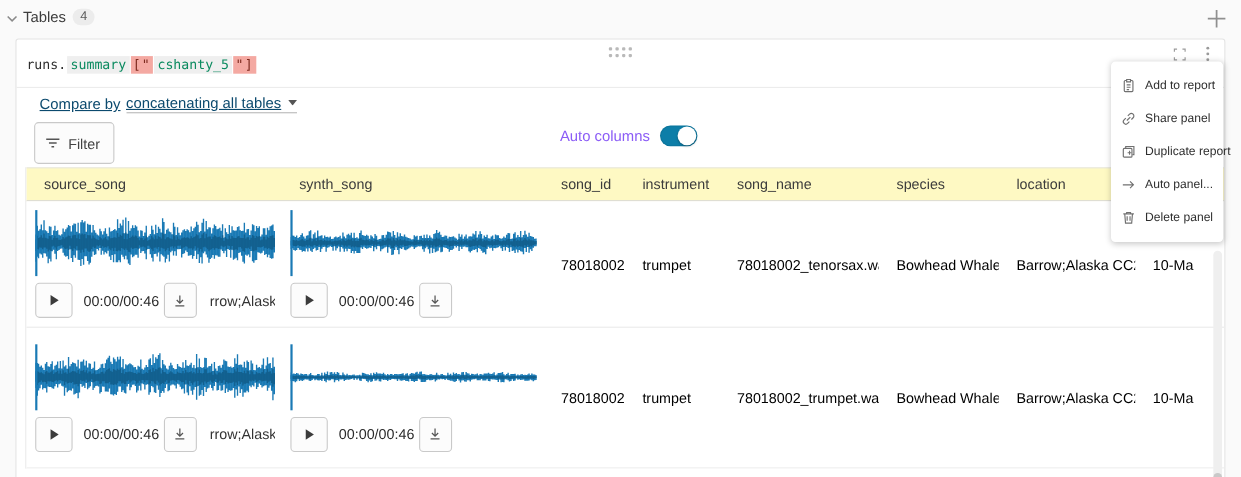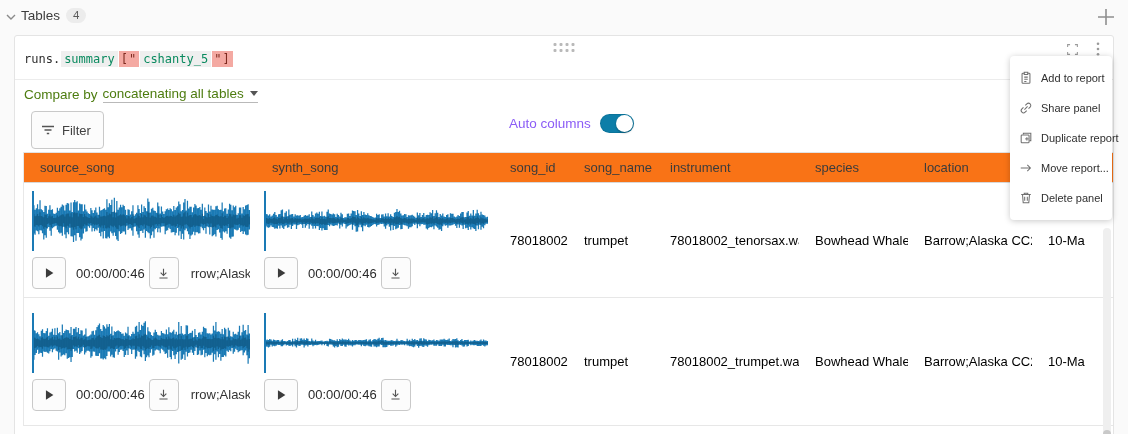--- a/index.html
+++ b/index.html
@@ -25,40 +25,40 @@
   .icon-btn { width:18px; height:18px; display:flex; align-items:center; justify-content:center; cursor:pointer; }
 
   .query-line { position:absolute; left:9px; top:15px; font-family:"DejaVu Sans Mono", monospace;
                 font-size:12px; display:flex; align-items:center; }
   .q-plain { color:#2d2d2d; }
   .q-kw, .q-str { color:var(--code-green,#0a8a5f); background:#efefef; padding:1px 3px; margin-left:1px; }
   .q-br { color:#7d2a1f; background:var(--code-red,#f4a9a2); padding:1px 2px; margin-left:1px; letter-spacing:1px; }
 
   .panel-divider { position:absolute; left:0; right:0; top:43px; border-top:1px solid #ececec; }
 
-  .compare-row { position:absolute; left:9px; top:50px; font-size:13.5px; color:#4d7c0f;
-                 display:flex; align-items:center; gap:5px; }
+  .compare-row { position:absolute; left:21px; top:50px; font-size:13.5px; color:#0c4a6e;
+                 display:flex; align-items:center; gap:5px;text-decoration:underline; }
   .compare-select { display:flex; align-items:center; gap:6px; cursor:pointer;
                     border-bottom:1px solid #b9b9b9; padding-bottom:1px; }
 
   .filter-btn { position:absolute; left:16px; top:75px; height:38px; padding:0 12px 0 9px;
                 display:flex; align-items:center; gap:7px; background:#fcfcfc;
                 border:1px solid #c9c9c9; border-radius:4px; font-size:13px; color:#424242; cursor:pointer;
                 font-family:"Liberation Sans", sans-serif; }
   .auto-col { position:absolute; left:494px; top:78px; display:flex; align-items:center; gap:9px; }
   .auto-col-label { font-size:13.5px; color:#8b5cf6; }
   .toggle { width:34px; height:19px; border-radius:10px; background:var(--toggle-on,#0d7ea8);
             position:relative; cursor:pointer; box-shadow:inset 0 0 0 1px rgba(0,0,0,.08); }
   .toggle .knob { position:absolute; right:1px; top:1px; width:17px; height:17px; border-radius:50%;
                   background:#fff; box-shadow:0 1px 2px rgba(0,0,0,.3); }
 
   
   .table { position:absolute; left:8px; top:116px; right:0; overflow:hidden; border-left:1px solid #e8e8e8; }
   .tgrid { display:grid; grid-template-columns:232px 238px 74px 86px 145px 109px 124px 120px; }
-  .thead { background:#f97316; border-top:1px solid #e2e2e2; border-bottom:1px solid #d8d8d8; }
+  .thead { background:#fef9c3; border-top:1px solid #e2e2e2; border-bottom:1px solid #d8d8d8; }
   .th { height:29px; line-height:29px; padding-left:16px; font-size:13px; color:#3c3c3c;
         white-space:nowrap; overflow:hidden; cursor:pointer; }
   .trow { border-bottom:1px solid #e7e7e7; background:#fff; }
   .trow.r1 > div { height:114px; }
   .trow.r2 > div { height:127px; }
   .td { display:flex; align-items:center; padding-left:16px; font-size:13px; color:#000000;
         white-space:nowrap; overflow:hidden; }
 
   .audio-cell { display:flex; flex-direction:column; justify-content:center; padding:0 6px 0 8px; }
   .wave-box { position:relative; height:60px; margin-bottom:6px; }
@@ -162,22 +162,22 @@
       <div class="toggle">
           <div class="knob"></div>
         </div>
     </div>
 
     <div class="table">
       <div class="tgrid thead">
         <div class="th">source_song</div>
         <div class="th">synth_song</div>
         <div class="th">song_id</div>
+        <div class="th">instrument</div>
         <div class="th">song_name</div>
-        <div class="th">instrument</div>
         <div class="th">species</div>
         <div class="th">location</div>
         <div class="th"></div>
       </div>
 
       <div class="tgrid trow r1">
         <div class="audio-cell">
           <div class="wave-box">
             <svg viewBox="0 0 220 56" preserveAspectRatio="none">
                 <path d="M0.6 20.7V43.8M1.9 13.3V39.6M3.1 17.5V40.9M4.4 16.2V36.9M5.6 12.3V37.6M6.9 17.1V40.4M8.1 8.7V36.7M9.4 17.1V36.8M10.6 18.0V39.4M11.9 19.5V45.2M13.1 13.8V41.3M14.4 14.1V43.7M15.6 21.2V35.0M16.9 17.4V33.6M18.1 13.3V37.0M19.4 17.7V41.7M20.6 17.1V34.8M21.9 21.0V33.9M23.1 21.5V32.8M24.4 20.4V32.5M25.6 15.6V36.1M26.9 18.4V38.6M28.1 16.2V39.6M29.4 14.8V38.9M30.6 12.7V41.8M31.9 13.5V33.3M33.1 18.2V40.6M34.4 12.9V44.1M35.6 11.3V38.4M36.9 11.6V40.4M38.1 18.3V34.2M39.4 10.8V42.2M40.6 19.6V42.4M41.9 10.4V47.5M43.1 8.5V41.4M44.4 10.6V46.4M45.6 9.5V39.1M46.9 18.3V39.1M48.1 11.6V43.2M49.4 12.4V46.1M50.6 12.4V44.6M51.9 18.9V39.6M53.1 12.6V35.1M54.4 17.2V38.0M55.6 19.2V37.5M56.9 20.7V33.0M58.1 21.5V34.2M59.4 15.9V32.2M60.6 17.9V37.8M61.9 20.6V34.5M63.1 18.0V37.6M64.4 15.5V35.8M65.6 20.1V36.9M66.9 22.1V34.4M68.1 14.8V39.3M69.4 18.2V42.3M70.6 17.8V38.1M71.9 16.8V44.3M73.1 16.1V37.4M74.4 17.4V44.2M75.6 7.8V44.3M76.9 15.1V42.6M78.1 11.4V44.2M79.4 13.0V37.9M80.6 8.2V39.5M81.9 19.6V41.8M83.1 6.2V38.8M84.4 20.1V41.9M85.6 9.3V45.3M86.9 17.5V46.6M88.1 15.3V37.6M89.4 12.8V40.1M90.6 15.2V39.1M91.9 12.8V37.9M93.1 14.0V37.8M94.4 17.4V40.5M95.6 22.3V32.5M96.9 17.1V36.4M98.1 17.6V35.0M99.4 21.9V34.7M100.6 19.0V36.9M101.9 13.3V41.8M103.1 23.0V33.3M104.4 21.8V33.1M105.6 20.2V37.5M106.9 13.2V40.5M108.1 16.7V43.7M109.4 20.5V37.3M110.6 12.5V37.0M111.9 19.5V39.3M113.1 14.2V36.0M114.4 15.9V43.7M115.6 18.9V37.4M116.9 7.0V38.5M118.1 10.1V39.5M119.4 20.0V44.4M120.6 16.6V41.2M121.9 15.7V37.9M123.1 18.2V43.6M124.4 18.7V35.7M125.6 20.4V34.5M126.9 10.8V38.5M128.1 14.2V34.9M129.4 21.1V38.7M130.6 14.5V33.3M131.9 19.2V33.2M133.1 21.4V32.9M134.4 18.9V40.3M135.6 17.0V37.2M136.9 16.3V36.7M138.1 17.7V34.3M139.4 16.2V35.5M140.6 17.0V38.7M141.9 18.8V38.6M143.1 14.0V38.2M144.4 17.8V41.3M145.6 15.5V38.9M146.9 14.2V34.5M148.1 9.9V41.5M149.4 12.4V37.5M150.6 18.8V44.9M151.9 17.8V39.9M153.1 10.7V45.3M154.4 7.4V36.6M155.6 18.1V35.1M156.9 9.2V37.6M158.1 16.3V40.3M159.4 14.6V44.7M160.6 14.7V41.5M161.9 19.9V40.5M163.1 15.5V38.1M164.4 12.2V41.2M165.6 13.5V38.4M166.9 16.2V38.5M168.1 15.9V39.6M169.4 15.0V39.5M170.6 17.6V33.4M171.9 12.0V34.8M173.1 23.4V36.6M174.4 15.5V34.5M175.6 18.7V39.8M176.9 20.2V33.1M178.1 12.6V33.8M179.4 19.2V40.5M180.6 13.7V33.7M181.9 17.2V42.2M183.1 17.5V41.3M184.4 17.4V40.4M185.6 14.3V42.5M186.9 13.7V36.5M188.1 17.1V35.8M189.4 17.7V38.8M190.6 17.6V43.8M191.9 10.8V45.4M193.1 18.9V37.9M194.4 16.3V38.8M195.6 16.0V37.6M196.9 21.2V39.9M198.1 17.3V34.6M199.4 11.9V43.5M200.6 12.9V44.6M201.9 17.9V42.6M203.1 13.5V42.4M204.4 15.2V35.7M205.6 13.7V36.2M206.9 22.3V36.9M208.1 20.7V36.1M209.4 15.4V34.4M210.6 15.3V38.2M211.9 21.0V37.3M213.1 15.0V40.1M214.4 17.1V37.8M215.6 13.6V40.7M216.9 13.0V41.2M218.1 12.3V40.9M219.4 17.7V35.9" stroke="#1a7ab5" stroke-width="1.25" fill="none"></path>
@@ -319,21 +319,21 @@
             </svg>
           </span>
         <span>Duplicate report</span>
       </div>
       <div class="menu-item">
         <span class="mi-icon">
             <svg width="14" height="14" viewBox="0 0 16 16" fill="none" stroke="#707070" stroke-width="1.2">
               <path d="M2 8 H13 M9.5 4.5 L13 8 L9.5 11.5"></path>
             </svg>
           </span>
-        <span>Move report...</span>
+        <span>Auto panel...</span>
       </div>
       <div class="menu-item">
         <span class="mi-icon">
             <svg width="14" height="14" viewBox="0 0 16 16" fill="none" stroke="#707070" stroke-width="1.2">
               <path d="M2.5 4 H13.5 M6 4 V2.5 H10 V4 M4 4 L4.8 13.5 H11.2 L12 4 M6.5 6.5 V11 M9.5 6.5 V11"></path>
             </svg>
           </span>
         <span>Delete panel</span>
       </div>
     </div>

